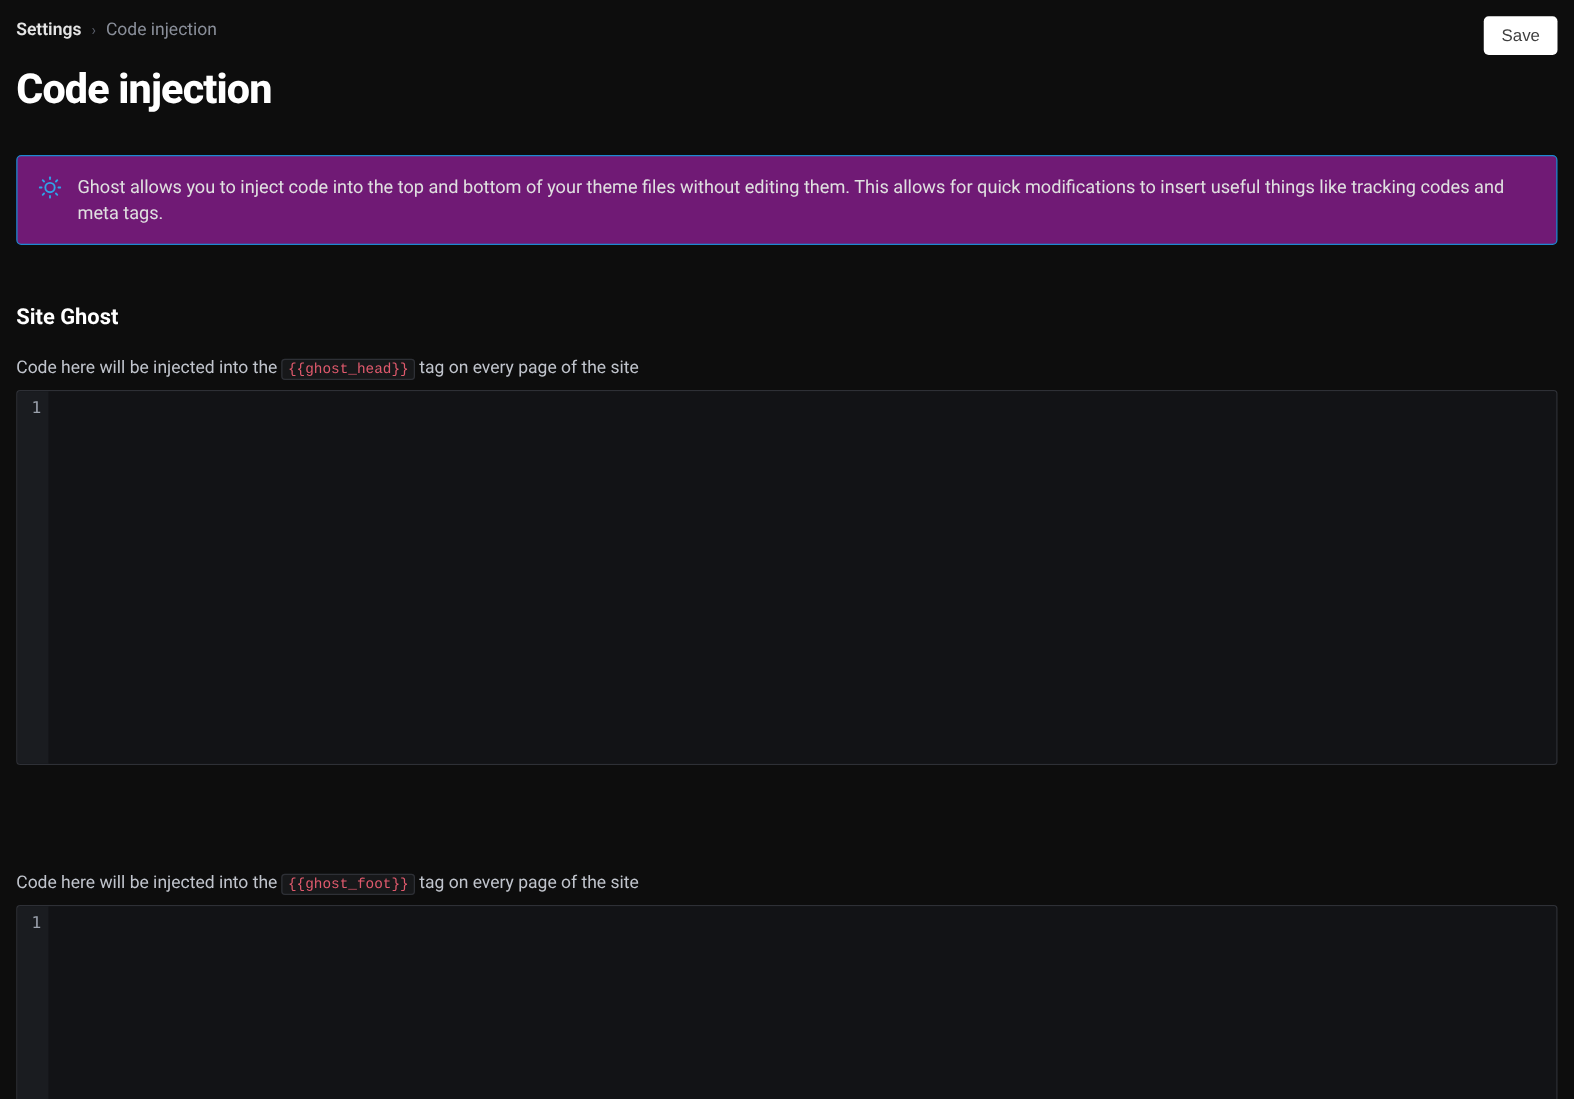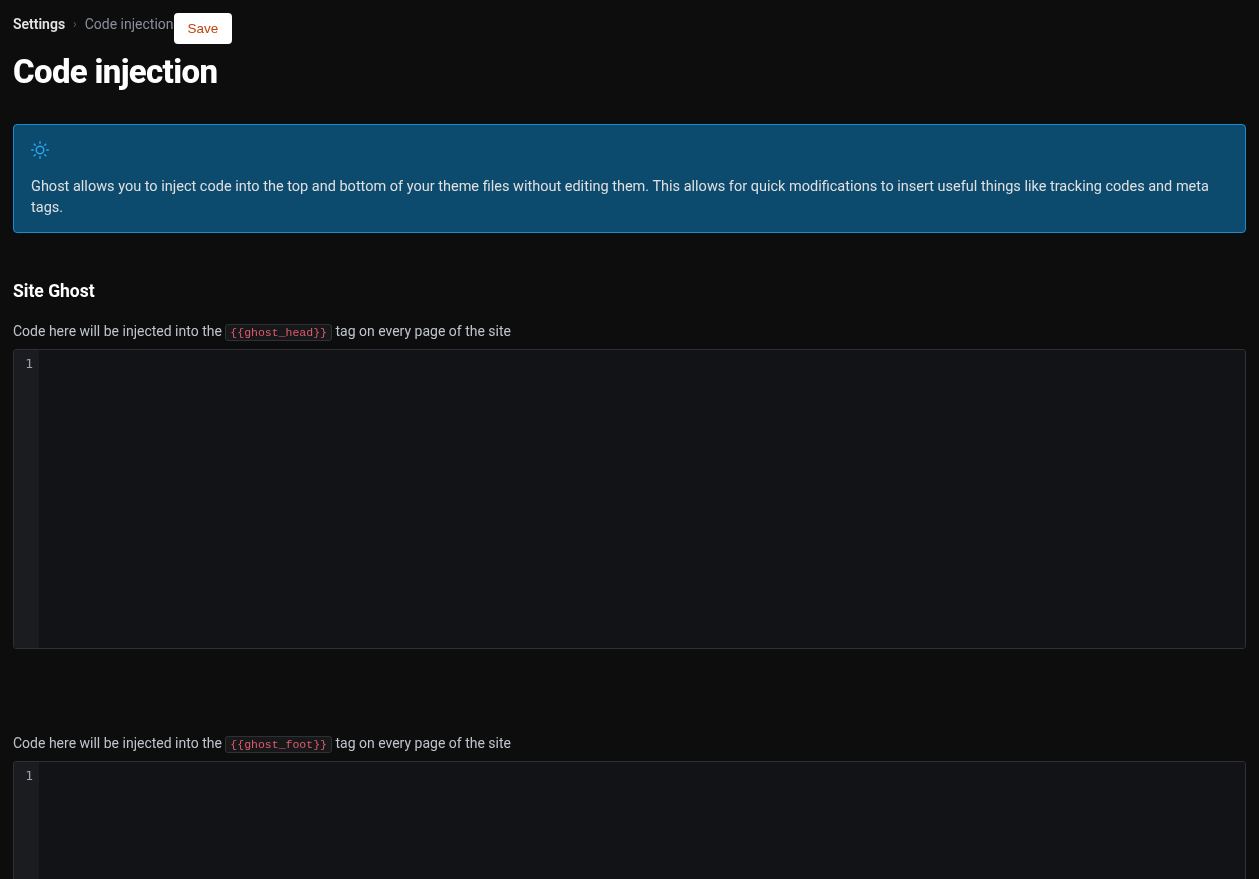--- a/index.html
+++ b/index.html
@@ -9,20 +9,21 @@
     }
     body {
       background-color: #0d0d0d;
       color: #e5e5e5;
       font-family: -apple-system, BlinkMacSystemFont, "Segoe UI", Roboto, Helvetica, Arial, sans-serif;
       padding: 13px;
       min-height: 879px;
     }
     .header-row {
       display: flex;
+      justify-content: space-between;
       align-items: flex-start;
     }
     .breadcrumb {
       display: flex;
       align-items: center;
       gap: 8px;
       font-size: 14px;
       color: #7c8291;
       margin-top: 3px;
     }
@@ -32,46 +33,45 @@
     }
     .breadcrumb .chevron {
       color: #5a5f6b;
       font-size: 12px;
     }
     .breadcrumb .current {
       color: #8a8f9a;
     }
     .save-button {
       background: #ffffff;
-      color: #c2410c;
+      color: #404040;
       border: none;
       border-radius: 4px;
       padding: 8px 14px;
       font-size: 13.5px;
       font-weight: 500;
       cursor: pointer;
     }
     .page-title {
       font-size: 33px;
       font-weight: 800;
       color: #ffffff;
       margin-top: 8px;
       margin-bottom: 33px;
       letter-spacing: -0.02em;
     }
     .info-banner {
       display: flex;
       align-items: flex-start;
       gap: 13px;
-      background-color: #0c4a6e;
+      background-color: #701a75;
       border: 1px solid #1d8ad1;
       border-radius: 4px;
       padding: 14px 17px;
       margin-bottom: 48px;
-      flex-direction: column;
     }
     .info-icon {
       flex-shrink: 0;
       color: #2fa3e8;
       margin-top: 2px;
     }
     .info-text {
       color: #e0e0e0;
       font-size: 14.5px;
       line-height: 1.45;

